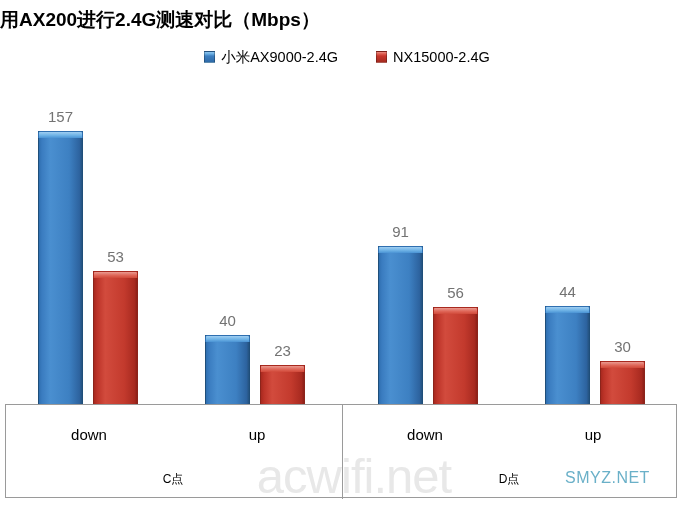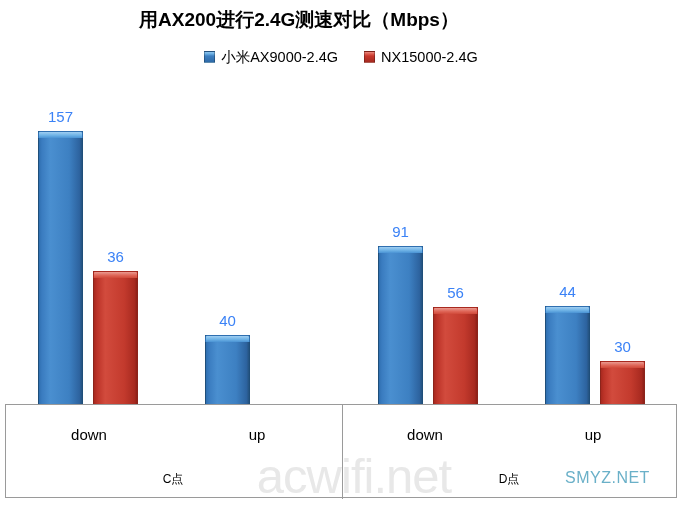--- a/index.html
+++ b/index.html
@@ -9,33 +9,32 @@
     font-family:"Liberation Sans","DejaVu Sans",sans-serif;
     color:#000000;
     overflow:hidden;
     position:relative;
   }
   #chart-root{position:absolute;left:0;top:0;width:682px;height:505px;}
 
   
   .chart-title{
     position:absolute;left:0;top:7px;width:598px;
-    text-align:center;
     font-size:19px;font-weight:bold;
     letter-spacing:0px;
     white-space:nowrap;
   }
 
   
   .legend{
     position:absolute;left:0;top:50px;width:682px;
     display:flex;justify-content:center;align-items:center;
     gap:26px;
   }
-  .legend-item{display:flex;align-items:center;gap:6px;}
+  .legend-item{display:flex;align-items:center;gap:6px;margin-left:12px;}
   .legend-swatch{
     width:11px;height:12px;display:block;
     border:1px solid rgba(0,0,0,.25);
     box-sizing:border-box;
   }
   .legend-swatch.blue{
     background:linear-gradient(to bottom,#8bc2ec 0%,#6cb0e4 18%,#3d7fc1 40%,#2e6aa8 100%);
   }
   .legend-swatch.red{
     background:linear-gradient(to bottom,#e68b80 0%,#df5f52 18%,#c8372c 40%,#a52a20 100%);
@@ -72,21 +71,21 @@
     background:linear-gradient(to bottom,#9fcef2 0%,#6fb3e6 55%,#4a93d4 100%);
     border:1px solid #2f6fb0;border-bottom:none;box-sizing:border-box;
   }
   .bar.red .cap{
     background:linear-gradient(to bottom,#ea9a90 0%,#df6658 55%,#d04939 100%);
     border:1px solid #a8291f;border-bottom:none;box-sizing:border-box;
   }
   .bar .dlabel{
     position:absolute;left:50%;transform:translateX(-50%);
     top:-22px;
-    font-size:15px;line-height:1;white-space:nowrap;color:#3b82f6;
+    font-size:15px;line-height:1;white-space:nowrap;color:#737373;
   }
 
   
   .axis-box{
     position:absolute;left:5px;top:404px;
     width:672px;height:94px;
     border:1px solid #9a9a9a;
     box-sizing:border-box;
     background:transparent;
   }
@@ -149,26 +148,31 @@
   <div class="plot">
 
   <div class="bar blue" style="left: 38px; width: 45px; height: 274px;">
         <div class="body"></div>
         <div class="cap"></div>
         <div class="dlabel">157</div>
       </div>
       <div class="bar red" style="left: 93px; width: 45px; height: 134px;">
         <div class="body"></div>
         <div class="cap"></div>
-        <div class="dlabel">36</div>
+        <div class="dlabel">53</div>
       </div>
       <div class="bar blue" style="left: 205px; width: 45px; height: 70px;">
         <div class="body"></div>
         <div class="cap"></div>
         <div class="dlabel">40</div>
+      </div>
+      <div class="bar red" style="left: 260px; width: 45px; height: 40px;">
+        <div class="body"></div>
+        <div class="cap"></div>
+        <div class="dlabel">23</div>
       </div>
       <div class="bar blue" style="left: 378px; width: 45px; height: 159px; text-align: right;">
         <div class="body"></div>
         <div class="cap"></div>
         <div class="dlabel">91</div>
       </div>
       <div class="bar red" style="left: 433px; width: 45px; height: 98px;">
         <div class="body"></div>
         <div class="cap"></div>
         <div class="dlabel">56</div>

